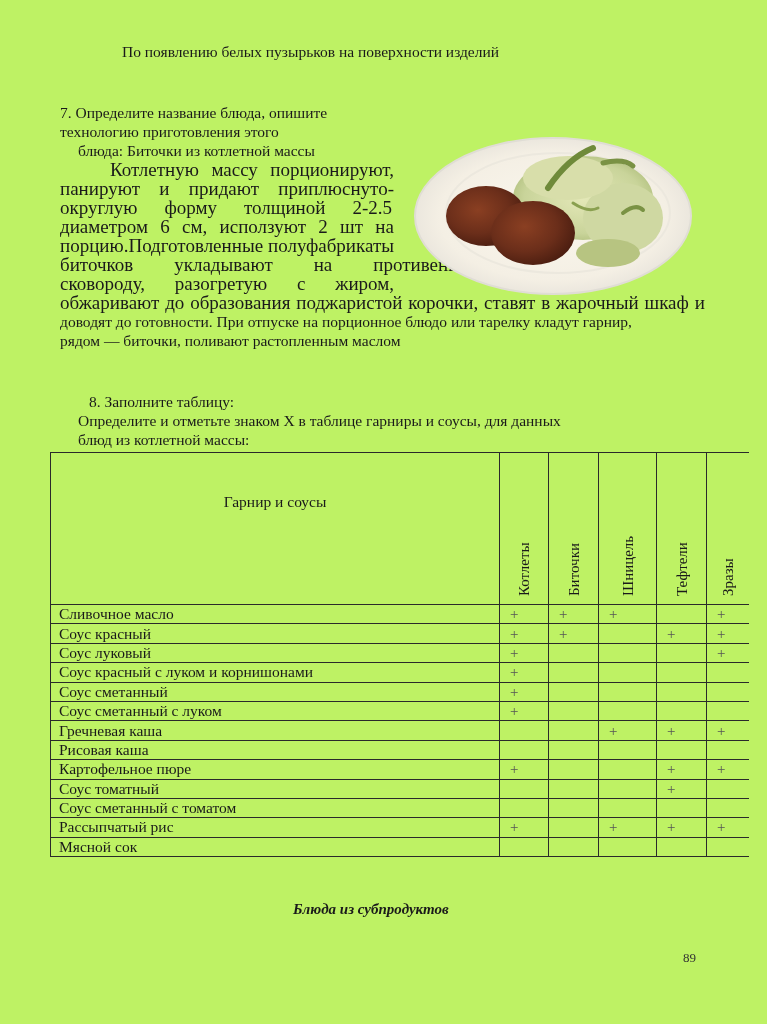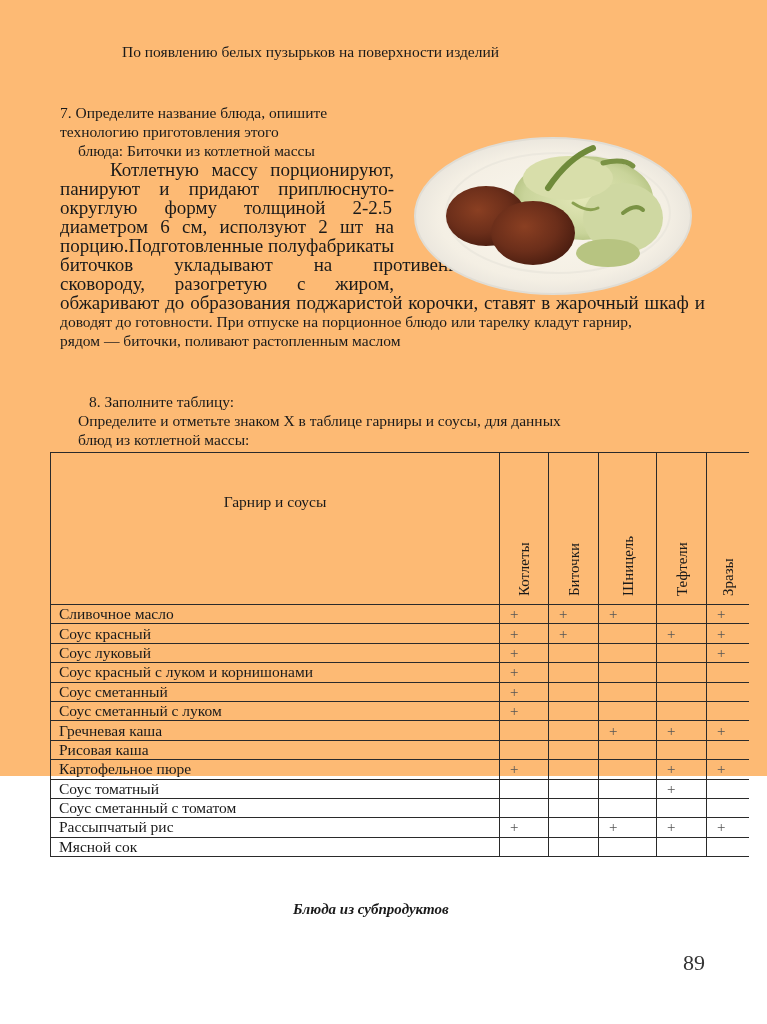--- a/index.html
+++ b/index.html
@@ -11,22 +11,22 @@
     width: 767px;
     height: 1024px;
     position: relative;
     overflow: hidden;
     font-family: "Liberation Serif", serif;
     color: #1a1a1a;
   }
   .page {
     position: absolute;
     left: 0; top: 0;
-    width: 767px; height: 776px;
-    background: #fdba74;
+    width: 767px; height: 1024px;
+    background: #bef264;
   }
   .line {
     position: absolute;
     font-size: 15.5px;
     line-height: 19px;
     white-space: nowrap;
   }
   .justify {
     position: absolute;
     font-size: 19px;
@@ -121,21 +121,21 @@
     left: 293px;
     top: 901px;
     font-size: 15px;
     font-weight: bold;
     font-style: italic;
   }
   .page-num {
     position: absolute;
     left: 683px;
     top: 950px;
-    font-size: 22px;
+    font-size: 13px;
     color: #333;
   }
 </style>
 </head>
 <body>
 
 <div class="page">
 
   <div class="line top-line">По появлению белых пузырьков на поверхности изделий</div>
 

